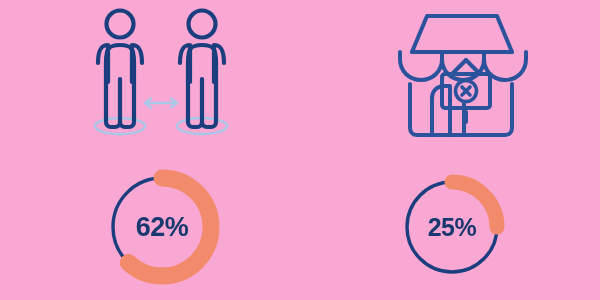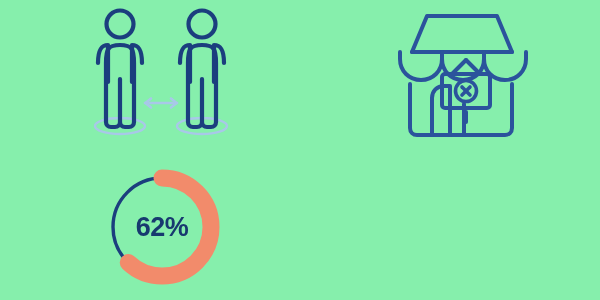--- a/index.html
+++ b/index.html
@@ -8,21 +8,21 @@
     padding: 0;
     background: #ffffff;
   }
   body {
     font-family: "Liberation Sans", sans-serif;
   }
   #canvas {
     position: relative;
     width: 600px;
     height: 300px;
-    background: #86efac;
+    background: #f9a8d4;
     overflow: hidden;
   }
 
   
   .cell {
     position: absolute;
   }
   .icon-cell-left   { left:  78px; top:   4px; width: 170px; height: 140px; }
   .icon-cell-right  { left: 386px; top:   4px; width: 150px; height: 140px; }
   .donut-cell-left  { left:  92px; top: 158px; width: 140px; height: 138px; }
@@ -129,14 +129,25 @@
       <svg class="svg-fill" viewBox="0 0 140 138" xmlns="http://www.w3.org/2000/svg">
 
         <circle cx="70" cy="69" r="49" fill="none" stroke="#1b3e7e" stroke-width="3.4"></circle>
 
         <circle cx="70" cy="69" r="49" fill="none" stroke="#f28b6b" stroke-width="17" stroke-linecap="round" stroke-dasharray="190.88 116.99" stroke-dashoffset="0" transform="rotate(-90 70 69)"></circle>
       </svg>
       <div class="donut-label">62%</div>
     </div>
   </div>
 
+  <div class="cell donut-cell-right">
+    <div class="donut-wrap">
+      <svg class="svg-fill" viewBox="0 0 140 138" xmlns="http://www.w3.org/2000/svg">
+
+        <circle cx="70" cy="69" r="45" fill="none" stroke="#1b3e7e" stroke-width="3.4"></circle>
+
+        <circle cx="70" cy="69" r="45" fill="none" stroke="#f28b6b" stroke-width="15" stroke-linecap="round" stroke-dasharray="70.69 212.06" stroke-dashoffset="0" transform="rotate(-90 70 69)"></circle>
+      </svg>
+      <div class="donut-label donut-label-sm">25%</div>
+    </div>
+  </div>
 
 </div>
 
 </body></html>

